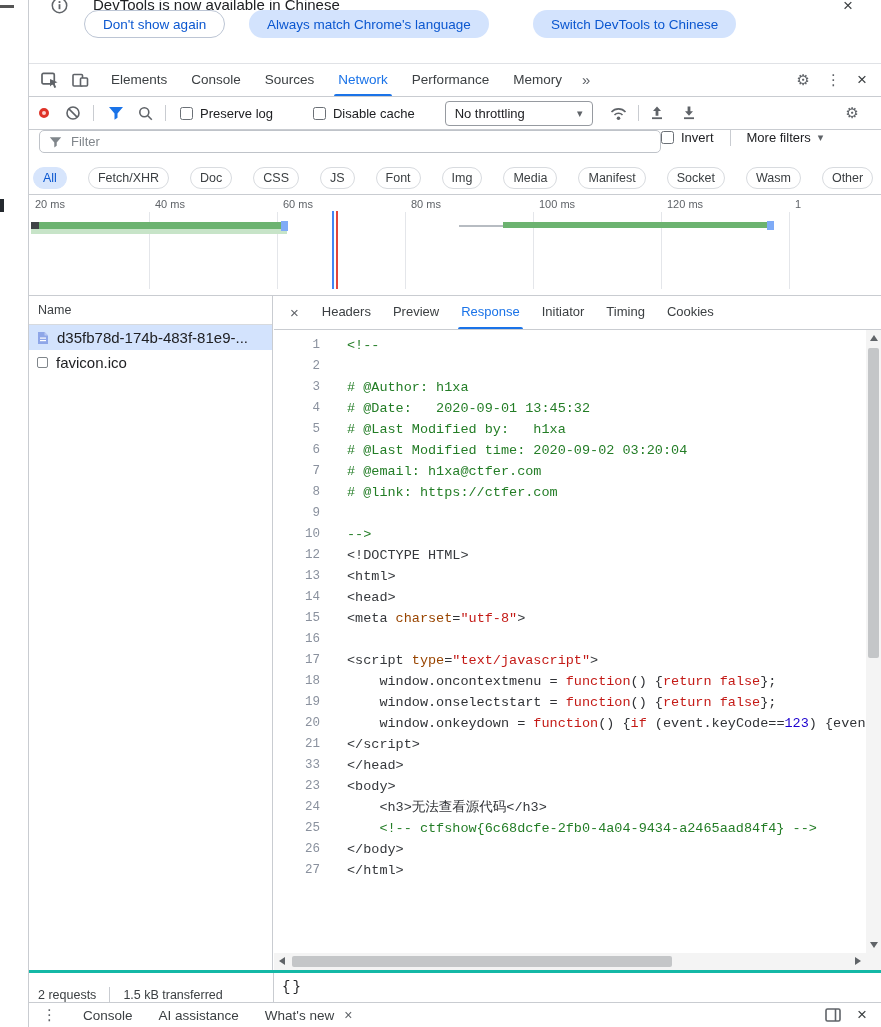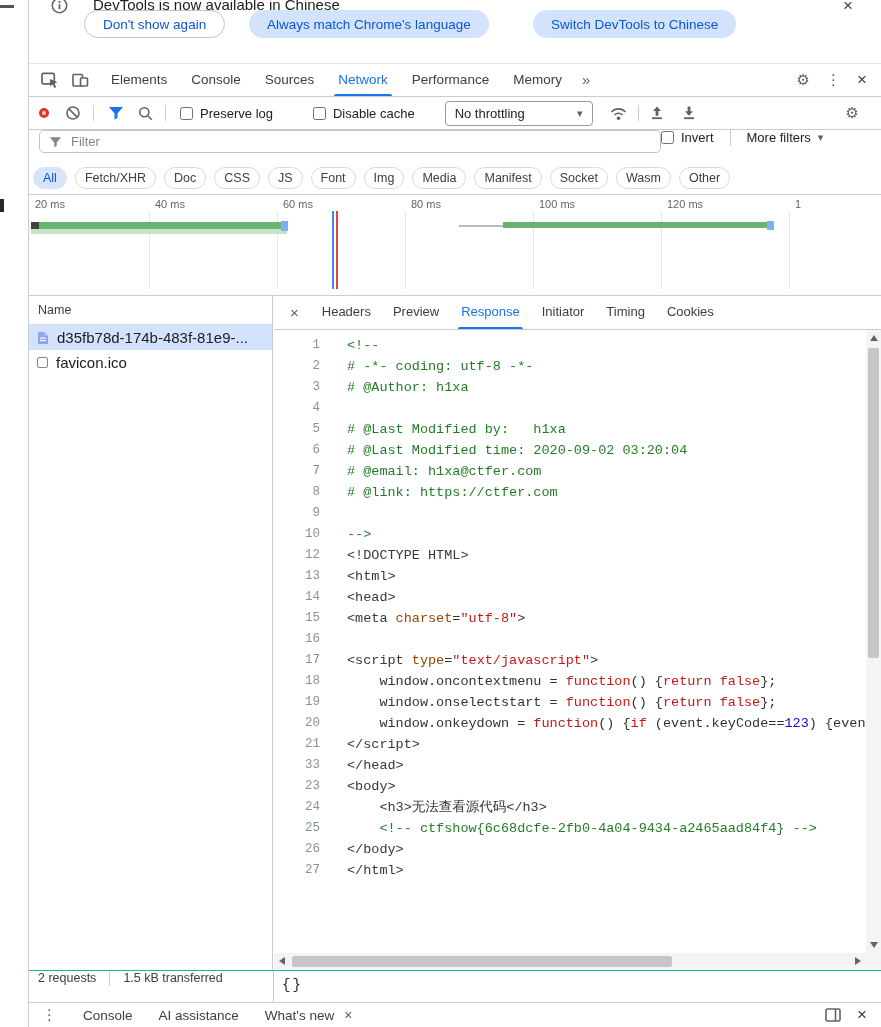--- a/index.html
+++ b/index.html
@@ -41,21 +41,21 @@
   .caret{font-size:11px;color:#5f6368;font-family:"DejaVu Sans",sans-serif}
   
   #filter-row{position:absolute;left:0;top:130px;width:100%;height:31px;display:flex;align-items:flex-start;padding:0 10px}
   #filter-box{display:flex;align-items:center;gap:9px;width:622px;height:23px;border:1px solid #bfc3c9;border-radius:5px;padding:0 9px;background:#fff}
   #filter-input{border:none;outline:none;flex:1;font-family:inherit;font-size:13px;color:#202124;background:transparent}
   #filter-input::placeholder{color:#80868b}
   #filter-row .cb-group{}
   #filter-row .tb-sep{margin-left:16px}
   .dd{display:flex;align-items:center;gap:7px;margin-left:16px;font-size:13px;color:#202124;cursor:pointer;white-space:nowrap}
   
-  #chips-row{position:absolute;left:0;top:161px;width:100%;height:34px;border-bottom:1px solid #c9ccd1;display:flex;align-items:center;gap:8px;padding:0 4px}
+  #chips-row{position:absolute;left:0;top:161px;width:100%;height:34px;border-bottom:1px solid #c9ccd1;display:flex;align-items:center;gap:21px;padding:0 4px}
   .chip{height:22px;line-height:20px;padding:0 9px;border-radius:11px;border:1px solid #d8dbdf;background:#fff;font-size:12.5px;color:#3c4043;white-space:nowrap;cursor:pointer}
   .chip.active{background:#d7e5fc;border-color:#d7e5fc;color:#0b57d0}
   
   #overview{position:absolute;left:0;top:195px;width:100%;height:101px;border-bottom:1px solid #c9ccd1;overflow:hidden}
   .ov-label{position:absolute;top:3px;font-size:11px;color:#5f6368;white-space:nowrap}
   .ov-grid{position:absolute;top:17px;height:77px;width:1px;background:#e4e6ea}
   .ov-bar{position:absolute}
   
   #split{position:absolute;left:0;top:296px;width:100%;height:674px}
   #request-panel{position:absolute;left:0;top:0;width:244px;height:100%;border-right:1px solid #c9ccd1;background:#fff}
@@ -87,21 +87,21 @@
   #v-thumb{position:absolute;left:2px;top:18px;width:11px;height:310px;background:#c4c6c8;border-radius:2px;cursor:pointer}
   #h-scroll{position:absolute;left:0;right:15px;bottom:0;height:17px;background:#f4f4f4}
   #h-thumb{position:absolute;left:18px;top:3px;width:380px;height:11px;background:#c4c6c8;border-radius:2px;cursor:pointer}
   #sb-corner{position:absolute;right:0;bottom:0;width:15px;height:17px;background:#f4f4f4}
   .tri{width:0;height:0;position:absolute}
   .tri.up{border-left:4px solid transparent;border-right:4px solid transparent;border-bottom:6px solid #606468;left:4px;top:5px}
   .tri.down{border-left:4px solid transparent;border-right:4px solid transparent;border-top:6px solid #606468;left:4px;bottom:5px}
   .tri.left{border-top:4px solid transparent;border-bottom:4px solid transparent;border-right:6px solid #606468;left:5px;top:4px}
   .tri.right{border-top:4px solid transparent;border-bottom:4px solid transparent;border-left:6px solid #606468;right:5px;top:4px}
   
-  #summary-bar{position:absolute;left:0;top:970px;width:100%;height:32px;border-top:1px solid #14b8a6;display:flex;align-items:flex-start;font-size:12.5px;color:#3c4043}
+  #summary-bar{position:absolute;left:0;top:970px;width:100%;height:32px;border-top:3px solid #14b8a6;display:flex;align-items:flex-end;font-size:12.5px;color:#3c4043}
   #summary-bar .first{margin-left:9px}
   .vsep{width:1px;height:15px;background:#c9ccd1;margin:0 13px}
   #panel-divider{position:absolute;left:244px;top:0;width:1px;height:100%;background:#c9ccd1}
   #pretty-print{position:absolute;left:253px;top:6px;font-family:"Liberation Mono","DejaVu Sans Mono",monospace;font-size:14px;letter-spacing:2px;color:#202124;cursor:pointer}
   #drawer{position:absolute;left:0;top:1002px;width:100%;height:25px;border-top:1px solid #c9ccd1;display:flex;align-items:center;background:#fff}
   #drawer .dots{margin-left:13px}
   .drawer-tab{margin-left:26px;font-size:13.5px;color:#3c4043;white-space:nowrap;cursor:pointer}
   #drawer-close-tab{margin-left:10px;font-size:14px;color:#5f6368;cursor:pointer}
 </style>
 </head>
@@ -298,23 +298,23 @@
         <span id="detail-close">×</span>
         <div class="dtab">Headers</div>
         <div class="dtab">Preview</div>
         <div class="dtab active">Response</div>
         <div class="dtab">Initiator</div>
         <div class="dtab">Timing</div>
         <div class="dtab">Cookies</div>
       </div>
       <div id="code-area">
           <div class="code-line"><span class="ln">1</span><span class="lc"><span class="tk-c">&lt;!--</span></span></div>
-          <div class="code-line"><span class="ln">2</span><span class="lc"><span class="tk-c"># -*- coding: utf-8 -*-</span></span></div>
+          <div class="code-line"><span class="ln">2</span></div>
           <div class="code-line"><span class="ln">3</span><span class="lc"><span class="tk-c"># @Author: h1xa</span></span></div>
-          <div class="code-line"><span class="ln">4</span></div>
+          <div class="code-line"><span class="ln">4</span><span class="lc"><span class="tk-c"># @Date:   2020-09-01 13:45:32</span></span></div>
           <div class="code-line"><span class="ln">5</span><span class="lc"><span class="tk-c"># @Last Modified by:   h1xa</span></span></div>
           <div class="code-line"><span class="ln">6</span><span class="lc"><span class="tk-c"># @Last Modified time: 2020-09-02 03:20:04</span></span></div>
           <div class="code-line"><span class="ln">7</span><span class="lc"><span class="tk-c"># @email: h1xa@ctfer.com</span></span></div>
           <div class="code-line"><span class="ln">8</span><span class="lc"><span class="tk-c"># @link: https://ctfer.com</span></span></div>
           <div class="code-line"><span class="ln">9</span><span class="lc"></span></div>
           <div class="code-line"><span class="ln">10</span><span class="lc"><span class="tk-c">--&gt;</span></span></div>
           <div class="code-line"><span class="ln">12</span><span class="lc"><span class="tk-t">&lt;!DOCTYPE HTML&gt;</span></span></div>
           <div class="code-line"><span class="ln">13</span><span class="lc"><span class="tk-t">&lt;html&gt;</span></span></div>
           <div class="code-line"><span class="ln">14</span><span class="lc"><span class="tk-t">&lt;head&gt;</span></span></div>
           <div class="code-line"><span class="ln">15</span><span class="lc"><span class="tk-t">&lt;meta </span><span class="tk-a">charset</span><span class="tk-p">=</span><span class="tk-s">"utf-8"</span><span class="tk-t">&gt;</span></span></div>

